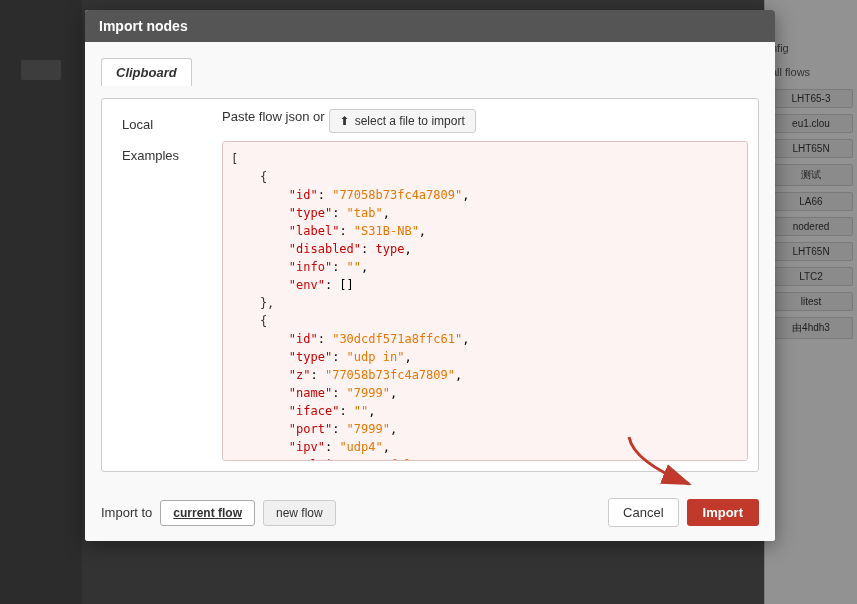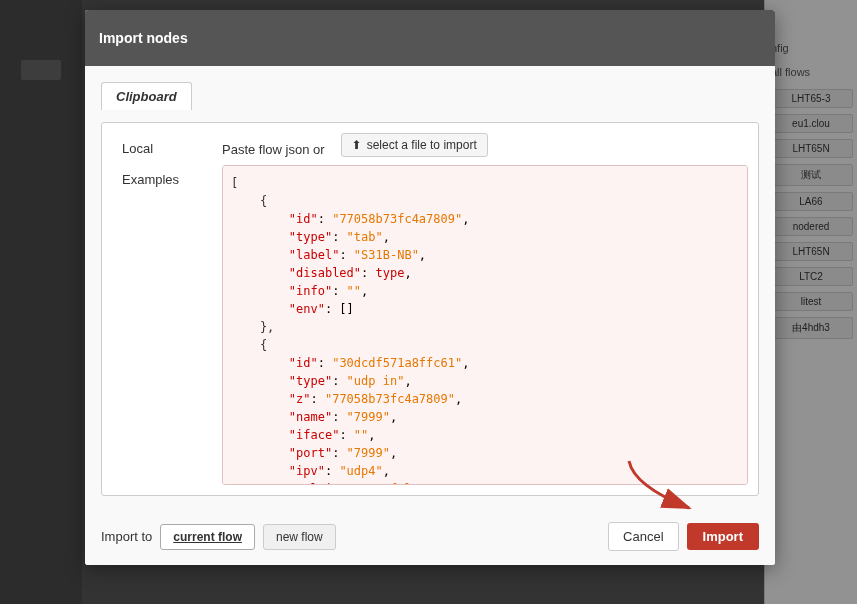--- a/index.html
+++ b/index.html
@@ -67,21 +67,21 @@
       width: 690px;
       background: #fff;
       border-radius: 3px;
       box-shadow: 0 4px 20px rgba(0,0,0,0.4);
       overflow: hidden;
     }
 
     .modal-header {
       background: #555;
       color: #fff;
-      padding: 20px 14px;
+      padding: 8px 14px;
       font-size: 14px;
       font-weight: bold;
       display: flex;
       align-items: center;
       justify-content: space-between;
     }
 
     .modal-body {
       padding: 16px;
       background: #f9f9f9;
@@ -126,22 +126,22 @@
       padding: 8px 10px;
       color: #333;
       cursor: pointer;
       border-radius: 2px;
       font-size: 13px;
     }
 
     
     .paste-row {
       display: flex;
-      align-items: flex-end;
-      gap: 16px;
+      align-items: flex-start;
+      gap: 4px;
       margin-bottom: 8px;
       font-size: 13px;
       color: #333;
     }
 
     .select-file-btn {
       background: #f5f5f5;
       border: 1px solid #ccc;
       border-radius: 3px;
       padding: 4px 10px;

